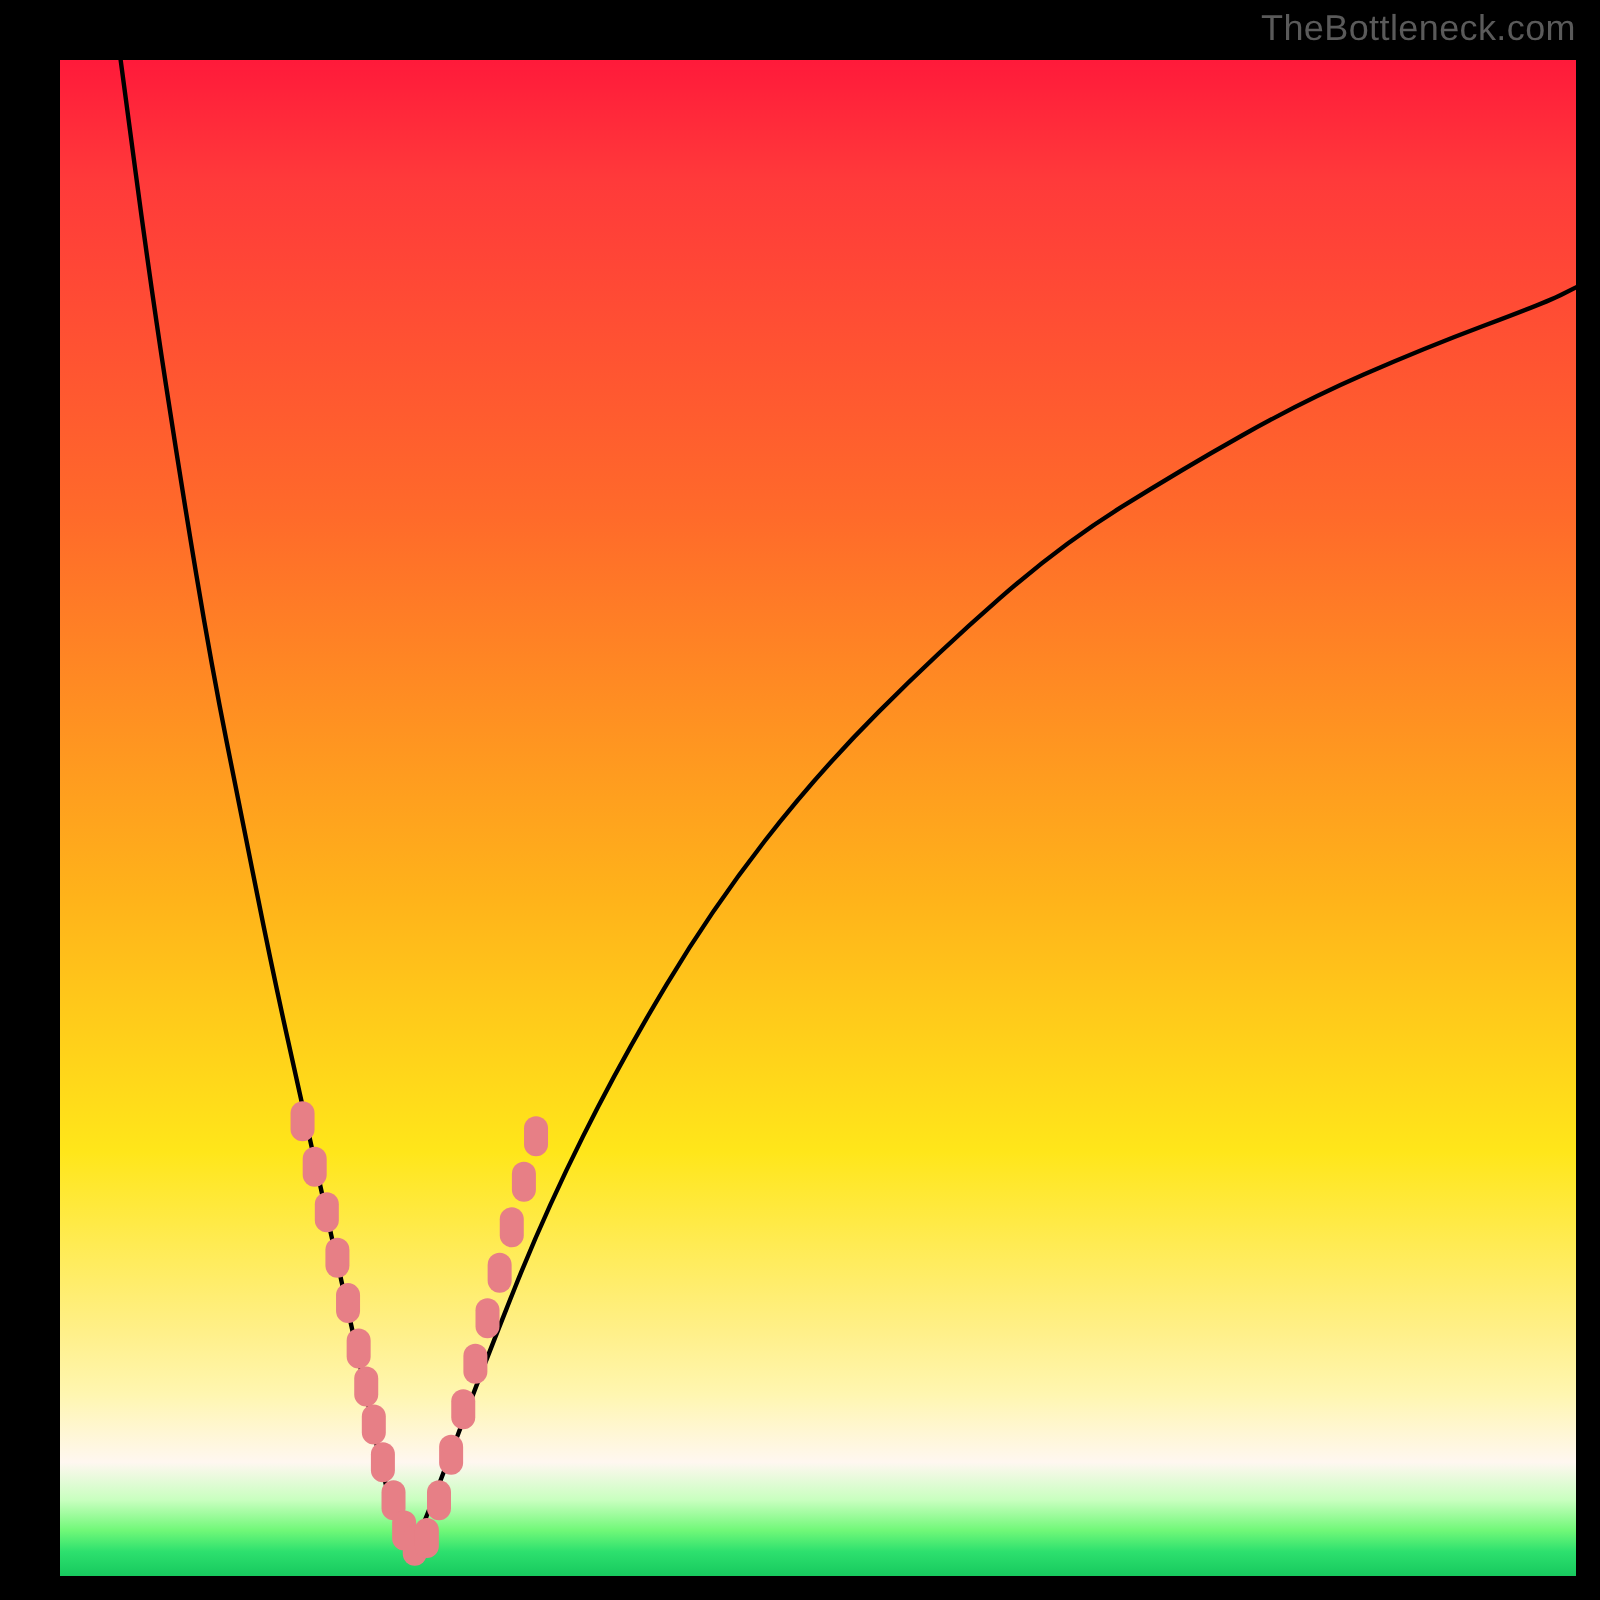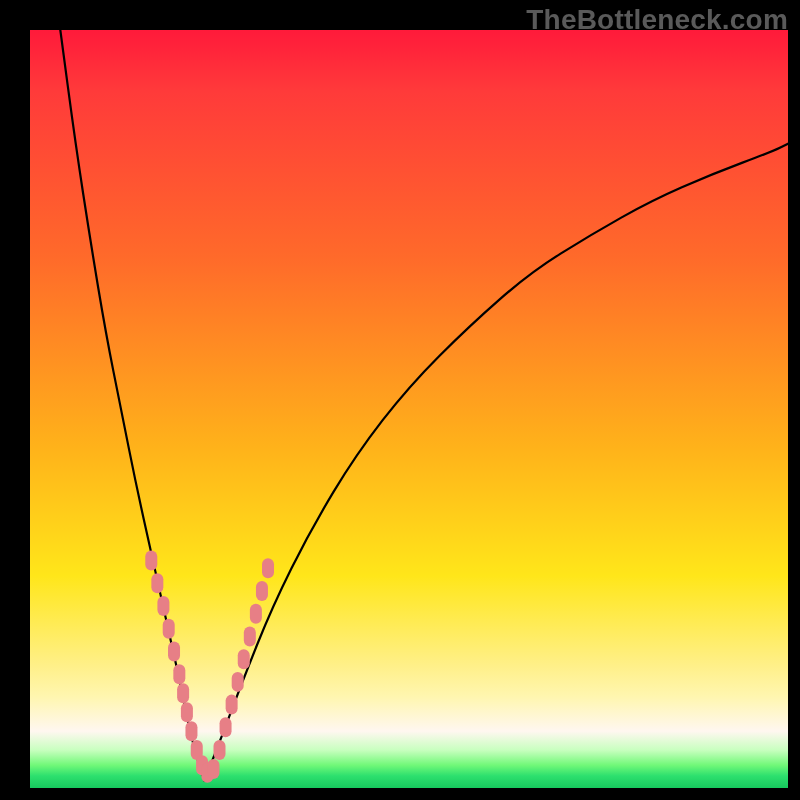--- a/index.html
+++ b/index.html
@@ -41,22 +41,22 @@
         #70f878 97%,
         #2de06e 98.4%,
         #17c95e 100%
       );
   }
   .watermark {
     position: absolute;
     top: 4px;
     right: 12px;
     color: #5a5a5a;
-    font-size: 28px;
-    font-weight: 700;
+    font-size: 18px;
+    font-weight: 400;
     letter-spacing: 0.2px;
     user-select: none;
   }
   svg.curves {
     position: absolute;
     left: 0;
     top: 0;
     width: 758px;
     height: 758px;
   }

